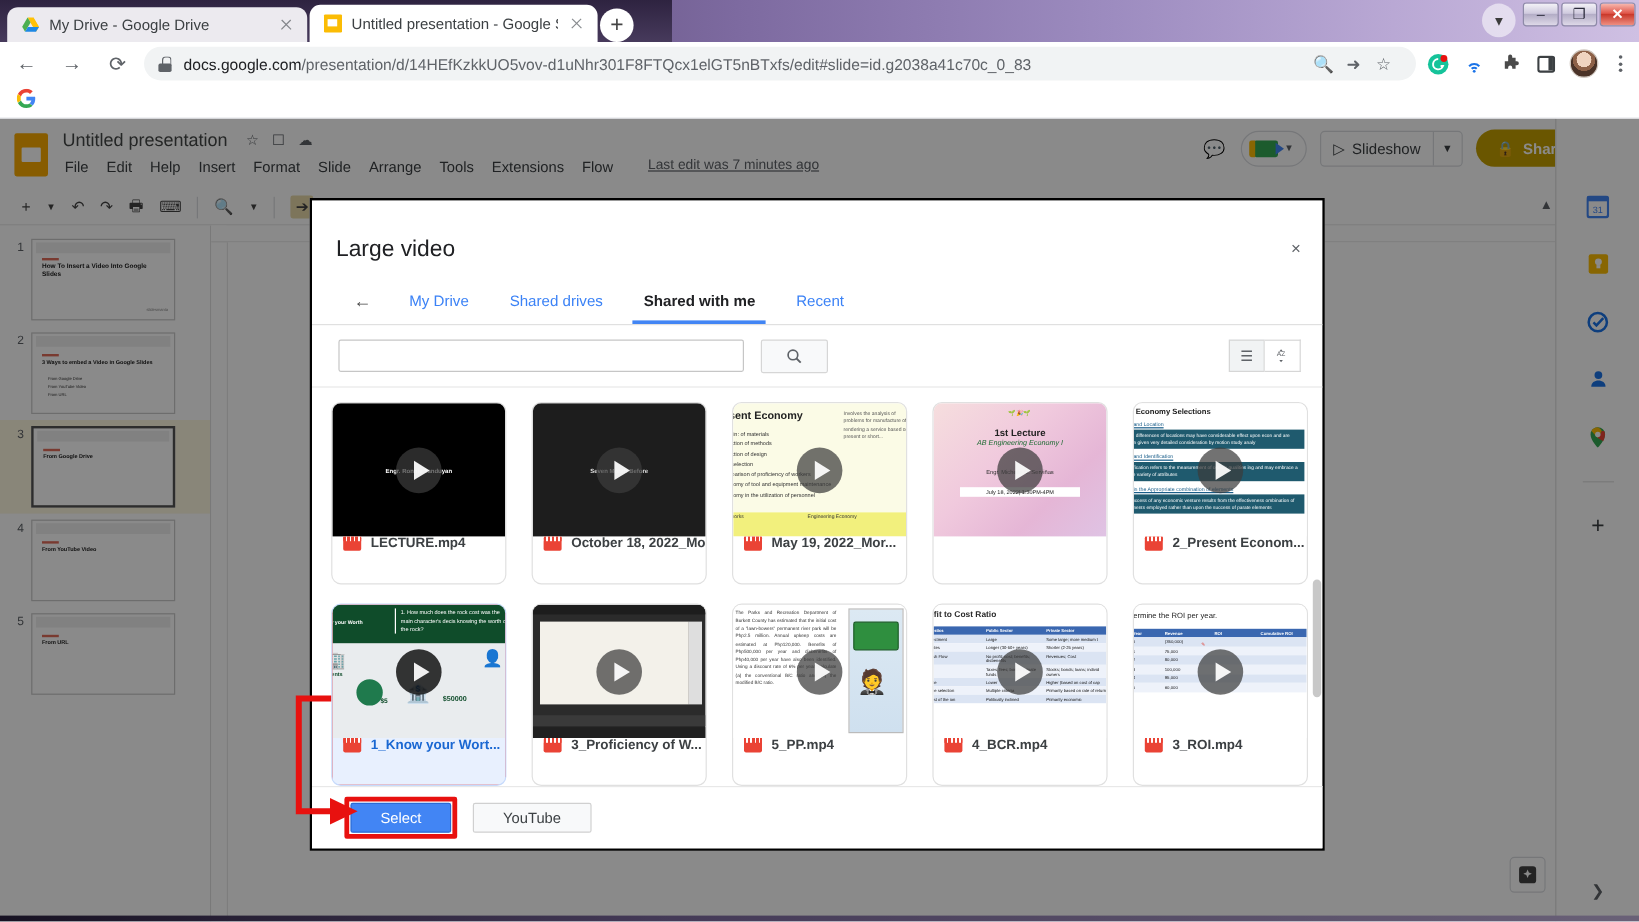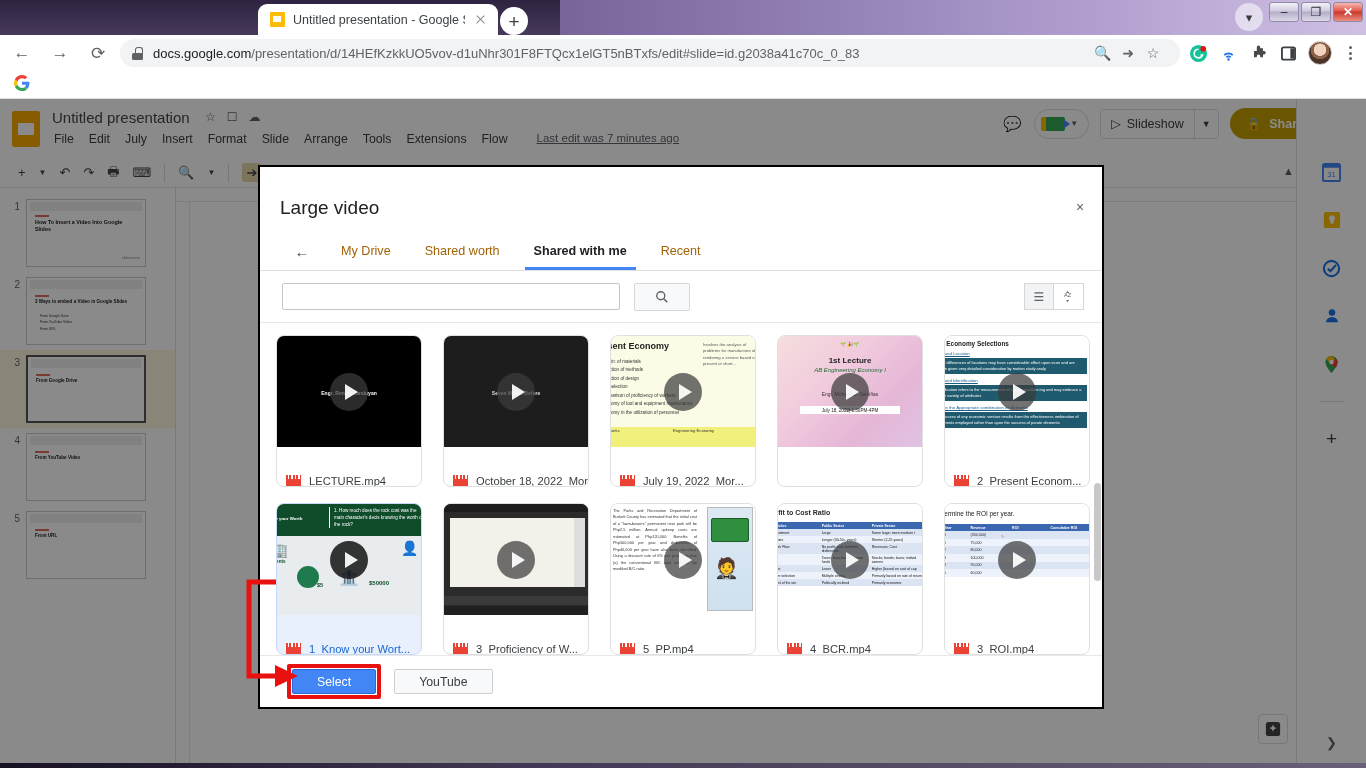--- a/index.html
+++ b/index.html
@@ -138,42 +138,42 @@
   
   .modal{
     position:absolute; left:258px; top:165px; width:846px; height:544px;
     background:#fff; border:2px solid #000; z-index:50;
     font-size:13px; color:#202124; overflow:hidden;
   }
   .modal-title{position:absolute;left:20px;top:30px;font-size:19px;color:#202124;}
   .modal-x{position:absolute;right:14px;top:32px;width:16px;height:16px;color:#5f6368;font-size:14px;display:flex;align-items:center;justify-content:center;}
   .modal-tabs{position:absolute;left:0;top:64px;width:846px;height:40px;border-bottom:1px solid #e0e0e0;display:flex;align-items:flex-end;padding-left:20px;gap:0;}
   .backarrow{width:44px;height:38px;display:flex;align-items:center;justify-content:center;color:#444;font-size:15px;}
-  .mtab{padding:0 17px;height:38px;display:flex;align-items:center;font-size:12.6px;color:#a16207;position:relative;}
+  .mtab{padding:0 17px;height:38px;display:flex;align-items:center;font-size:12.6px;color:#3b82f6;position:relative;}
   .mtab.active{color:#202124;font-weight:bold;}
   .mtab.active:after{content:"";position:absolute;left:8px;right:8px;bottom:0;height:3px;background:#4285f4;}
   .searchrow{position:absolute;left:0;top:104px;width:846px;height:52px;border-bottom:1px solid #e8e8e8;display:flex;align-items:center;padding:0 22px;}
   .searchinput{width:338px;height:27px;border:1px solid #c6c6c6;border-radius:2px;background:#fff;padding:0 8px;font-size:12.5px;outline:none;font-family:"Liberation Sans",sans-serif;}
   .searchgo{margin-left:14px;width:56px;height:28px;border:1px solid #d6d6d6;border-radius:2px;background:#f8f9fa;display:flex;align-items:center;justify-content:center;color:#5f6368;font-size:13px;}
   .viewtoggle{margin-left:auto;display:flex;}
   .vbtn{width:30px;height:27px;border:1px solid #d6d6d6;background:#f1f3f4;display:flex;align-items:center;justify-content:center;color:#5f6368;font-size:12px;}
   .vbtn+.vbtn{border-left:none;background:#fff;}
 
   .grid{
     position:absolute;left:0;top:156px;width:846px;height:336px;overflow:hidden;
     padding:12px 16px 0 16px;
   }
   .gridinner{display:flex;flex-wrap:wrap;gap:16px 21px;}
   .card{
     width:146px;height:152px;background:#fff;border:1px solid #e0e0e0;border-radius:8px;
     overflow:hidden;position:relative;
   }
   .card.selected{ background:#e8f0fe; border-color:#c6dafc; }
   .card .thumb{width:100%;height:111px;position:relative;overflow:hidden;background:#111;}
-  .card .label{height:40px;display:flex;align-items:flex-end;gap:8px;padding:0 9px;font-size:11.2px;color:#3c4043;white-space:nowrap;overflow:hidden;}
+  .card .label{height:40px;display:flex;align-items:flex-start;gap:8px;padding:0 9px;font-size:11.2px;color:#3c4043;white-space:nowrap;overflow:hidden;font-weight:bold;}
   .card.selected .label{color:#1967d2;}
   .clap{width:15px;height:12px;flex:0 0 15px;background:#ea4335;border-radius:1.5px;position:relative;}
   .clap:before{content:"";position:absolute;top:0;left:0;right:0;height:4px;background:repeating-linear-gradient(90deg,#ea4335 0 2px,#fff 2px 3.4px);}
   .play{
     position:absolute;left:50%;top:50%;transform:translate(-50%,-50%);
     width:38px;height:38px;border-radius:50%;background:rgba(60,60,60,.72);
     display:flex;align-items:center;justify-content:center;
   }
   .play:after{content:"";border-left:13px solid rgba(255,255,255,.93);border-top:8px solid transparent;border-bottom:8px solid transparent;margin-left:4px;}
   .redbox{position:absolute;inset:-4px;border:4px solid #e8110f;border-radius:2px;pointer-events:none;}
@@ -187,20 +187,33 @@
   
   .annot{position:absolute;left:0;top:0;width:1366px;height:768px;z-index:60;pointer-events:none;}
   .tiny{position:absolute;font-size:4.2px;line-height:1.5;color:#333;}
 </style>
 </head>
 <body>
 
 <div id="app">
 
   <div class="tabstrip">
+    <div class="tab inactive" id="tab0">
+      <span class="favicon gdrive-ico">
+        <svg width="15" height="15" viewBox="0 0 16 16">
+            <polygon points="5.4,1.6 10.6,1.6 15.4,10 10.2,10" fill="#ffc107"></polygon>
+            <polygon points="5.4,1.6 10.2,10 5,10 0.6,10 " fill="#1e88e5" opacity="0"></polygon>
+            <polygon points="5.3,1.7 0.5,10 3.1,14.4 8,6.1" fill="#4caf50"></polygon>
+            <polygon points="10.4,1.7 15.4,10.1 12.8,14.4 8,6.1" fill="#ffc107"></polygon>
+            <polygon points="3.1,14.4 12.8,14.4 15.4,10.1 5.6,10.1" fill="#1e88e5"></polygon>
+          </svg>
+      </span>
+      <span class="title">My Drive - Google Drive</span>
+      <span class="tabclose"></span>
+    </div>
     <div class="tab active" id="tab1">
       <span class="favicon slides-ico"></span>
       <span class="title">Untitled presentation - Google Sl</span>
       <span class="tabclose"></span>
     </div>
     <div class="newtab">+</div>
     <div class="wincaret">▾</div>
     <div class="winbtns">
       <div class="winbtn">–</div>
       <div class="winbtn">❐</div>
@@ -274,21 +287,21 @@
       <div class="doclogo"></div>
       <div class="doctitle">Untitled presentation</div>
       <div class="titleicons">
         <span>☆</span>
         <span>☐</span>
         <span>☁</span>
       </div>
       <div class="menubar">
         <span>File</span>
         <span>Edit</span>
-        <span>July</span>
+        <span>Help</span>
         <span>Insert</span>
         <span>Format</span>
         <span>Slide</span>
         <span>Arrange</span>
         <span>Tools</span>
         <span>Extensions</span>
         <span>Flow</span>
         <span class="lastedit">Last edit was 7 minutes ago</span>
       </div>
       <div class="hdr-right">
@@ -442,21 +455,21 @@
   <div class="dimmer"></div>
   <div class="taskbar"></div>
 
   <div class="modal">
     <div class="modal-title">Large video</div>
     <div class="modal-x">×</div>
 
     <div class="modal-tabs">
       <span class="backarrow">←</span>
       <span class="mtab">My Drive</span>
-      <span class="mtab">Shared worth</span>
+      <span class="mtab">Shared drives</span>
       <span class="mtab active">Shared with me</span>
       <span class="mtab">Recent</span>
     </div>
 
     <div class="searchrow">
       <input class="searchinput" placeholder="" style="">
       <span class="searchgo">
         <svg width="14" height="14" viewBox="0 0 16 16">
             <circle cx="6.6" cy="6.6" r="4.6" fill="none" stroke="#5f6368" stroke-width="1.6"></circle>
             <line x1="10" y1="10" x2="14" y2="14" stroke="#5f6368" stroke-width="1.8"></line>
@@ -512,21 +525,21 @@
               <div>economy of tool and equipment maintenance</div>
               <div>economy in the utilization of personnel</div>
             </div>
             <div style="position:absolute;left:0;right:0;bottom:0;height:20px;background:#f2f07d;"></div>
             <div class="tiny" style="left:-8px;bottom:13px;">networks</div>
             <div class="tiny" style="left:62px;bottom:13px;">Engineering Economy</div>
             <div class="play"></div>
           </div>
           <div class="label">
             <span class="clap"></span>
-            <span>July 19, 2022_Mor...</span>
+            <span>May 19, 2022_Mor...</span>
           </div>
         </div>
 
         <div class="card">
           <div class="thumb" style="background:linear-gradient(135deg,#f6dede 0%,#f0c9dd 40%,#e5b6d6 70%,#dfc3e4 100%);padding-left:39px;">
             <div style="position:absolute;left:0;right:0;top:5px;text-align:center;font-size:5px;">🌱🎉🌱</div>
             <div style="position:absolute;left:0;right:0;top:20px;text-align:center;font-size:8px;font-weight:bold;color:#222;">1st Lecture</div>
             <div style="position:absolute;left:0;right:0;top:31px;text-align:center;font-size:6px;font-style:italic;color:#1d6b33;">AB Engineering Economy I</div>
             <div style="position:absolute;left:0;right:0;top:56px;text-align:center;font-size:4.8px;color:#333;">Engr. Michelle D. Serviñas</div>
             <div style="position:absolute;left:22px;right:22px;top:70px;text-align:center;font-size:4.6px;color:#222;background:#fff;padding:1.5px 0;">July 18, 2022| 1:30PM-4PM</div>

